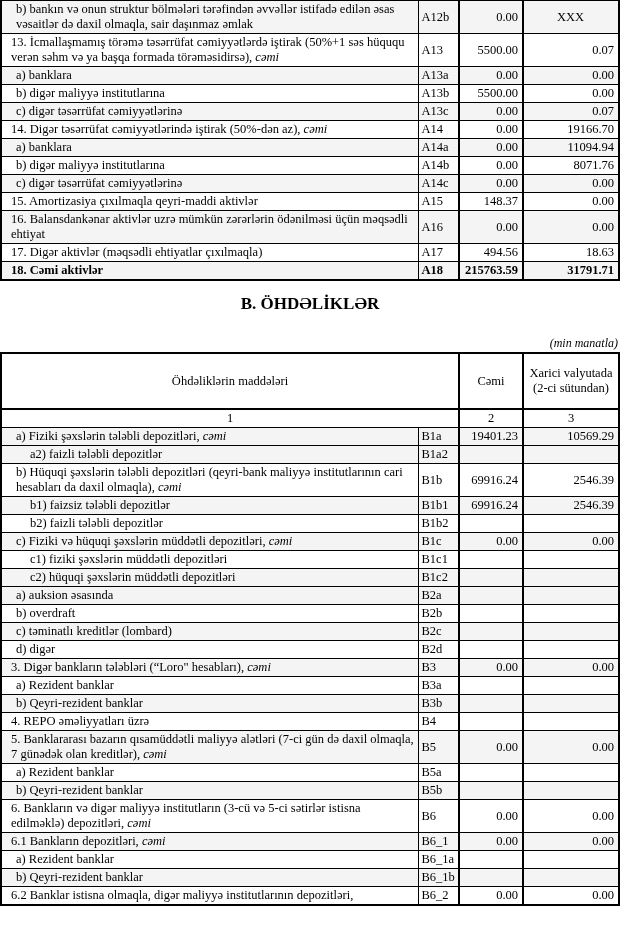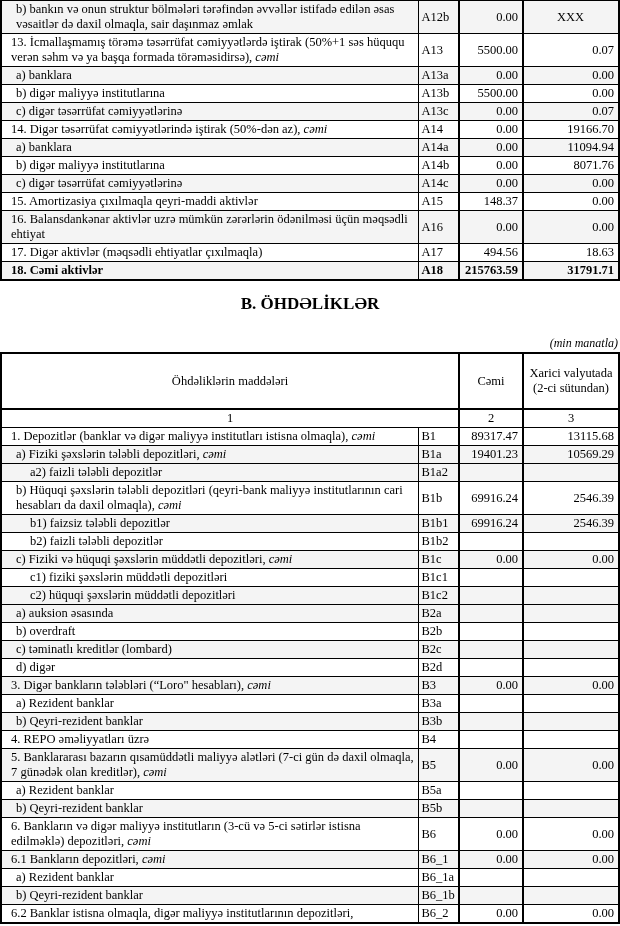--- a/index.html
+++ b/index.html
@@ -202,26 +202,20 @@
         <th class="c-total">Cəmi</th>
         <th class="c-foreign">Xarici valyutada (2-ci sütundan)</th>
       </tr>
       <tr class="head-nums">
         <th colspan="2" class="c-code">1</th>
         <th class="c-total">2</th>
         <th class="c-foreign">3</th>
       </tr>
     </thead>
     <tbody id="liabilities-body">
-        <tr>
-          <td class="c-label ind0">1. Depozitlər (banklar və digər maliyyə institutları istisna olmaqla), <i>cəmi</i></td>
-          <td class="c-code">B1</td>
-          <td class="c-total">89317.47</td>
-          <td class="c-foreign">13115.68</td>
-        </tr>
         <tr class="shaded">
           <td class="c-label ind1">a) Fiziki şəxslərin tələbli depozitləri, <i>cəmi</i></td>
           <td class="c-code">B1a</td>
           <td class="c-total">19401.23</td>
           <td class="c-foreign">10569.29</td>
         </tr>
         <tr class="shaded">
           <td class="c-label ind2">a2) faizli tələbli depozitlər</td>
           <td class="c-code">B1a2</td>
           <td class="c-total"></td>

